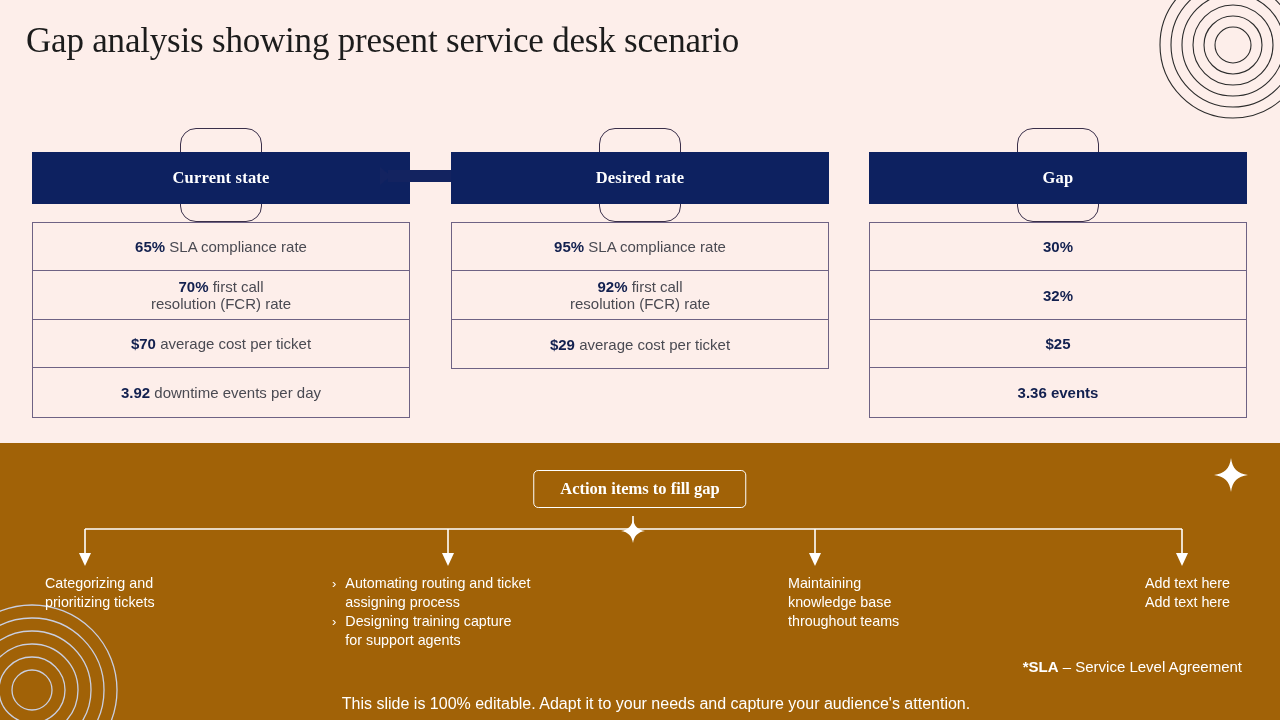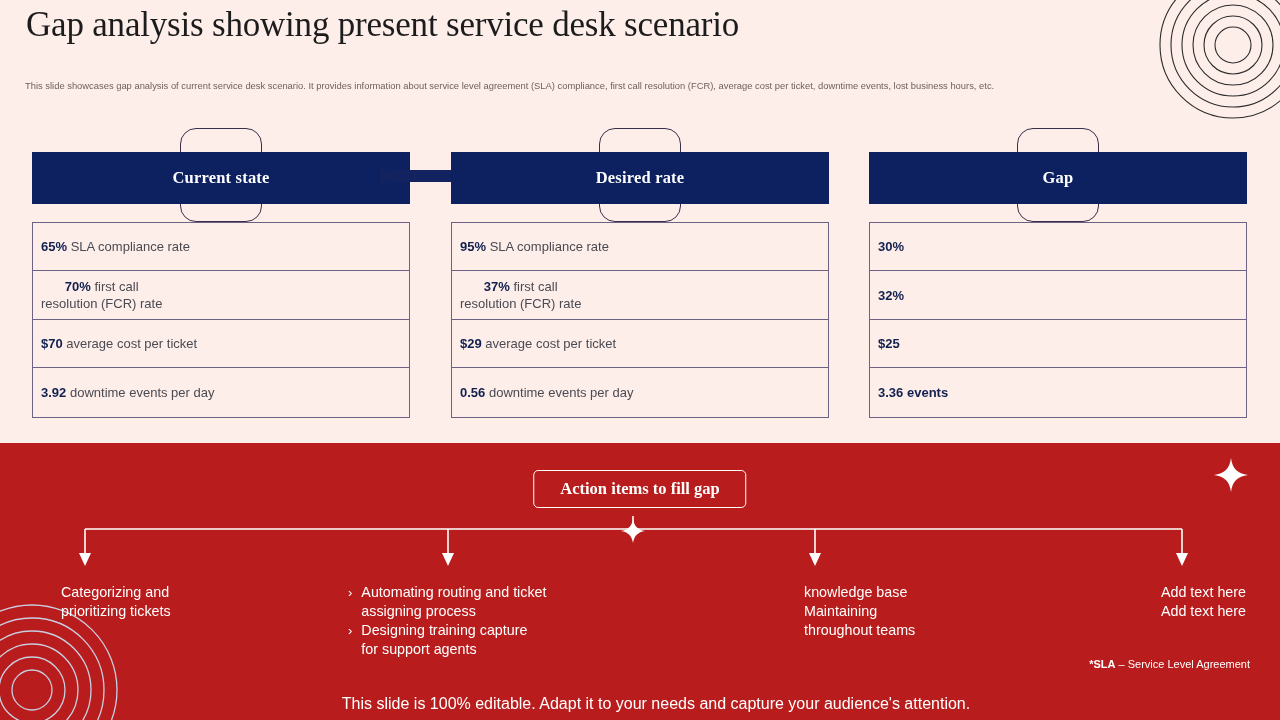--- a/index.html
+++ b/index.html
@@ -22,21 +22,21 @@
   #corner-rings-tr {
     position: absolute;
     right: -28px; top: -30px;
     width: 150px; height: 150px;
     pointer-events: none;
   }
 
   
   #title {
     position: absolute;
-    left: 26px; top: 5px;
+    left: 26px; top: 21px;
     font-family: "Liberation Serif", serif;
     font-size: 35px;
     font-weight: 400;
     color: #1c1c1c;
     letter-spacing: -0.2px;
     white-space: nowrap;
   }
   #subtitle {
     position: absolute;
     left: 25px; top: 79px;
@@ -82,22 +82,23 @@
     color: #ffffff;
     letter-spacing: 0.2px;
   }
 
   .table { margin-top: 0px; border: 1px solid #6e6284; border-top: 1px solid #6e6284; }
   .row {
     border-bottom: 1px solid #6e6284;
     height: 48px;
     display: flex;
     align-items: center;
+    justify-content: center;
     text-align: center;
-    font-size: 13px;
+    font-size: 15px;
     color: #4a4a52;
     line-height: 17px;
     padding: 0 8px;
   }
   .row:last-child { border-bottom: none; }
   .row.tall { height: 49px; }
   .row b { color: #12204f; font-weight: bold; }
   .row .gapval { color: #12204f; font-weight: bold; }
 
   
@@ -105,21 +106,21 @@
     position: absolute;
     left: 380px; top: 158px;
     width: 110px; height: 36px;
   }
 
   
   #bottom-panel {
     position: absolute;
     left: 0; top: 443px;
     width: 1280px; height: 277px;
-    background: #b91c1c;
+    background: #a16207;
     overflow: hidden;
   }
   #corner-rings-bl {
     position: absolute;
     left: -58px; bottom: -60px;
     width: 180px; height: 180px;
     pointer-events: none;
   }
   #sparkle-right {
     position: absolute;
@@ -142,38 +143,37 @@
   }
 
   #connector {
     position: absolute;
     left: 0; top: 73px;
     width: 1280px; height: 55px;
   }
 
   .action-item {
     position: absolute;
-    top: 140px;
+    top: 131px;
     color: #ffffff;
     font-size: 14.3px;
     line-height: 19px;
-    margin-left: 16px;
   }
   #action-1 { left: 45px;  width: 200px; }
   #action-2 { left: 332px; width: 260px; }
   #action-3 { left: 788px; width: 200px; }
   #action-4 { left: 1000px; width: 230px; text-align: right; }
 
   .bullet-line { display: flex; gap: 9px; }
   .bullet-line .chev { flex: 0 0 auto; color: #ffffff; font-size: 13px; line-height: 19px; }
 
   #sla-note {
     position: absolute;
-    right: 30px; top: 215px;
-    font-size: 11px;
+    right: 38px; top: 215px;
+    font-size: 15px;
     color: #ffffff;
   }
   #sla-note b { font-weight: bold; }
 
   #footer-note {
     position: absolute;
     left: 0; bottom: 7px;
     width: 1280px;
     text-align: center;
     font-size: 16px;
@@ -191,21 +191,20 @@
       <circle cx="75" cy="75" r="18"></circle>
       <circle cx="75" cy="75" r="29"></circle>
       <circle cx="75" cy="75" r="40"></circle>
       <circle cx="75" cy="75" r="51"></circle>
       <circle cx="75" cy="75" r="62"></circle>
       <circle cx="75" cy="75" r="73"></circle>
     </g>
   </svg>
 
   <div id="title">Gap analysis showing present service desk scenario</div>
-  <div id="subtitle">This slide showcases gap analysis of current service desk scenario. It provides information about service level agreement (SLA) compliance, first call resolution (FCR), average cost per ticket,  downtime events, lost business hours, etc.</div>
 
   <div class="column" id="col-current">
     <div class="head-wrap">
       <div class="head-outline"></div>
       <div class="head-bar">
         <span>Current state</span>
       </div>
     </div>
     <div class="table">
       <div class="row">
@@ -232,27 +231,24 @@
       <div class="head-outline"></div>
       <div class="head-bar">
         <span>Desired rate</span>
       </div>
     </div>
     <div class="table">
       <div class="row">
         <span><b>95%</b> <span>SLA compliance rate</span></span>
       </div>
       <div class="row tall">
-        <span><b>37%</b> <span>first call</span><br><span>resolution (FCR) rate</span></span>
+        <span><b>92%</b> <span>first call</span><br><span>resolution (FCR) rate</span></span>
       </div>
       <div class="row">
         <span><b>$29</b> <span>average cost per ticket</span></span>
-      </div>
-      <div class="row tall">
-        <span><b>0.56</b> <span>downtime  events  per day</span></span>
       </div>
     </div>
   </div>
 
   <div class="column" id="col-gap">
     <div class="head-wrap">
       <div class="head-outline"></div>
       <div class="head-bar">
         <span>Gap</span>
       </div>
@@ -327,22 +323,22 @@
     <div class="bullet-line">
       <span class="chev">›</span>
       <span>
         <span>Designing training capture</span><br>
         <span>for support agents</span>
       </span>
     </div>
   </div>
 
   <div class="action-item" id="action-3">
+    <div>Maintaining</div>
     <div>knowledge base</div>
-    <div>Maintaining</div>
     <div>throughout  teams</div>
   </div>
 
   <div class="action-item" id="action-4">
     <div>Add text here</div>
     <div>Add text here</div>
   </div>
 
   <div id="sla-note">
     <b>*SLA</b><span> – Service  Level  Agreement</span>

